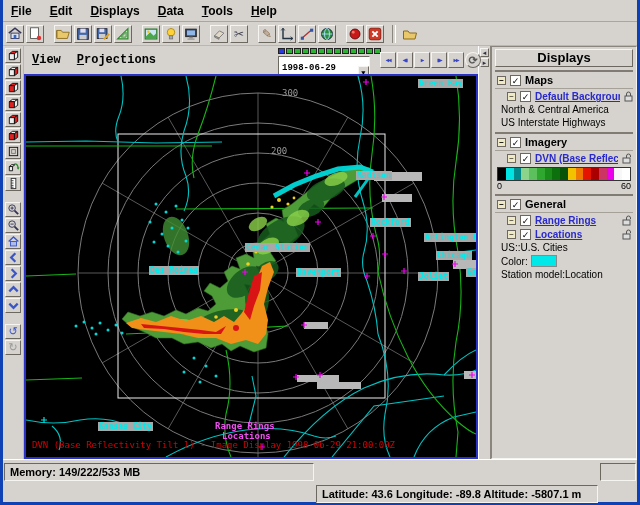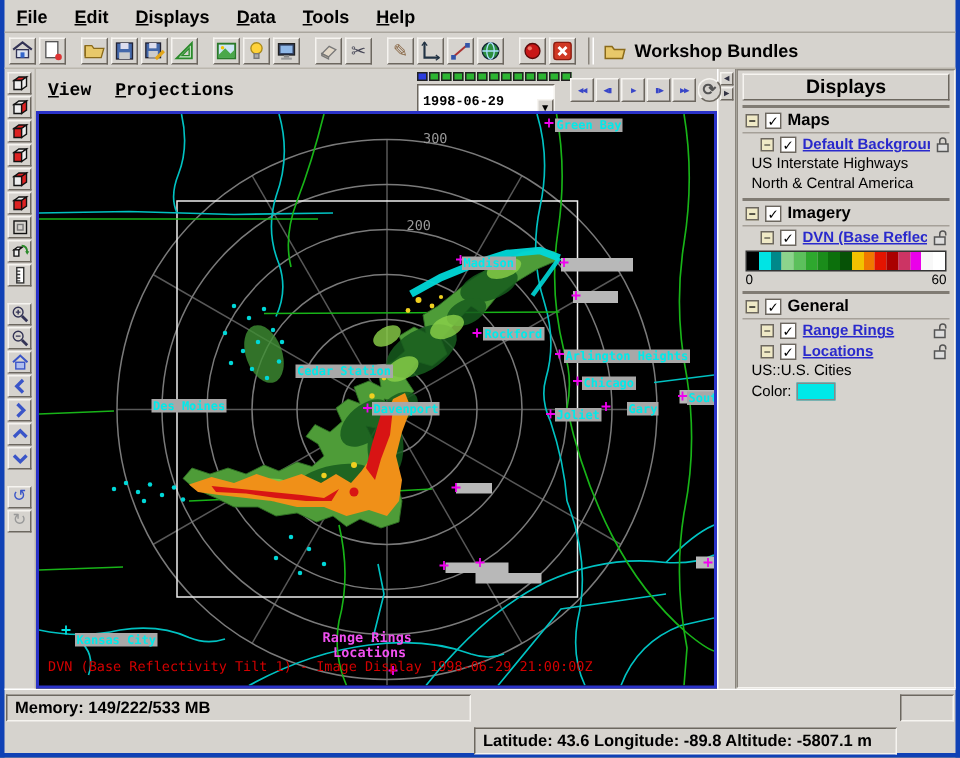--- a/index.html
+++ b/index.html
@@ -50,21 +50,21 @@
     border:1px solid;border-color:#f6f4f0 #6c675f #6c675f #f6f4f0;}
   .playback{position:absolute;left:356px;top:6px;display:flex;gap:1px;}
   .pb-btn{width:16px;height:16px;background:#d6d3ce;box-sizing:border-box;color:#3946c8;
     border:1px solid;border-color:#f6f4f0 #6c675f #6c675f #f6f4f0;font-size:6px;letter-spacing:-1px;
     display:flex;align-items:center;justify-content:center;}
   .pb-btn.loop{font-size:11px;color:#555;letter-spacing:0;border-radius:8px;}
   .map-frame{flex:1;border:2px solid #2a32c8;background:#000;position:relative;overflow:hidden;}
   .map-canvas{position:absolute;inset:0;}
   .map-canvas svg{position:absolute;left:0;top:0;}
   .mlabel{position:absolute;font:bold 8px "DejaVu Sans Mono",monospace;color:#00eaea;background:#a8a8a8;
-    padding:0 1px;white-space:nowrap;}
+    padding:0 1px;white-space:nowrap;margin-left:48px;}
   .rlabel{position:absolute;font:9px "DejaVu Sans Mono",monospace;color:#9a9a9a;}
   .magenta{position:absolute;font:bold 9px "DejaVu Sans Mono",monospace;color:#f050f0;background:none;}
   .caption{position:absolute;font:9px "DejaVu Sans Mono",monospace;color:#d40000;white-space:nowrap;}
   
   .splitter{width:11px;flex:none;background:#d6d3ce;border-left:1px solid #fff;border-right:1px solid #8a857d;
     display:flex;flex-direction:column;align-items:center;padding-top:2px;}
   .split-arrow{width:9px;height:9px;font-size:6px;line-height:9px;text-align:center;color:#334;background:#d6d3ce;
     border:1px solid;border-color:#f6f4f0 #6c675f #6c675f #f6f4f0;box-sizing:border-box;margin-bottom:1px;}
   
   .right-panel{flex:1;background:#d6d3ce;border:1px solid;border-color:#8a857d #f6f4f0 #f6f4f0 #8a857d;
@@ -219,21 +219,20 @@
         <svg viewBox="0 0 18 18" width="16" height="16">
           <rect x="2.5" y="2.5" width="13" height="13" rx="2" fill="#d03824" stroke="#8a1a0e"></rect>
           <path d="M6,6 L12,12 M12,6 L6,12" stroke="#fff" stroke-width="2.2"></path>
         </svg>
       </div>
     <div class="tb-sep"></div>
     <div class="bundles">
       <svg viewBox="0 0 16 14" width="16" height="14">
           <path d="M1.5,4 L6,4 L7.5,6 L14.5,6 L13,12 L1.5,12 Z" fill="#e8c86a" stroke="#8a6a1a"></path>
         </svg>
-      <span>Workshop Bundles</span>
     </div>
   </div>
 
   <div class="main">
 
     <div class="left-tools">
       <div class="lt-btn">
           <svg viewBox="0 0 14 14" width="13" height="13">
             <path d="M2.5,5 L6,2.5 L11.5,2.5 L8,5 Z" fill="#d22" stroke="#111"></path>
             <path d="M2.5,5 L8,5 L8,11.5 L2.5,11.5 Z" fill="#eee" stroke="#111"></path>
@@ -571,22 +570,22 @@
       </div>
       <div class="row">
         <span class="collapse-box">−</span>
         <span class="checkbox">✓</span>
         <span class="dlink">Default Background Ma...</span>
         <svg class="lock" width="9" height="11" viewBox="0 0 9 11">
             <path d="M2.5,5 V3 A2,2 0 0 1 6.5,3 V5" fill="none" stroke="#555"></path>
             <rect x="1" y="5" width="7" height="5" fill="#ddd" stroke="#555"></rect>
           </svg>
       </div>
+      <div class="plain">North &amp; Central America</div>
       <div class="plain">US Interstate Highways</div>
-      <div class="plain">North &amp; Central America</div>
 
       <div class="sec-header">
         <span class="collapse-box">−</span>
         <span class="checkbox">✓</span>
         <span>Imagery</span>
       </div>
       <div class="row">
         <span class="collapse-box">−</span>
         <span class="checkbox">✓</span>
         <span class="dlink">DVN (Base Reflectivity ...</span>
@@ -642,20 +641,21 @@
             <rect x="1" y="5" width="7" height="5" fill="#ddd" stroke="#555"></rect>
           </svg>
       </div>
       <div class="plain">US::U.S. Cities</div>
       <div class="color-row">
         <span>Color:</span>
         <span class="color-swatch">
             <div style="background: rgb(0, 232, 232);"></div>
           </span>
       </div>
+      <div class="plain">Station model:Location</div>
     </div>
   </div>
 
   <div class="statusbar">
     <div class="status-cell cell-mem">Memory: 149/222/533 MB</div>
     <div class="status-cell cell-pos">Latitude:  43.6 Longitude:  -89.8 Altitude: -5807.1 m</div>
     <div class="status-cell cell-extra"></div>
   </div>
 </div>
 

